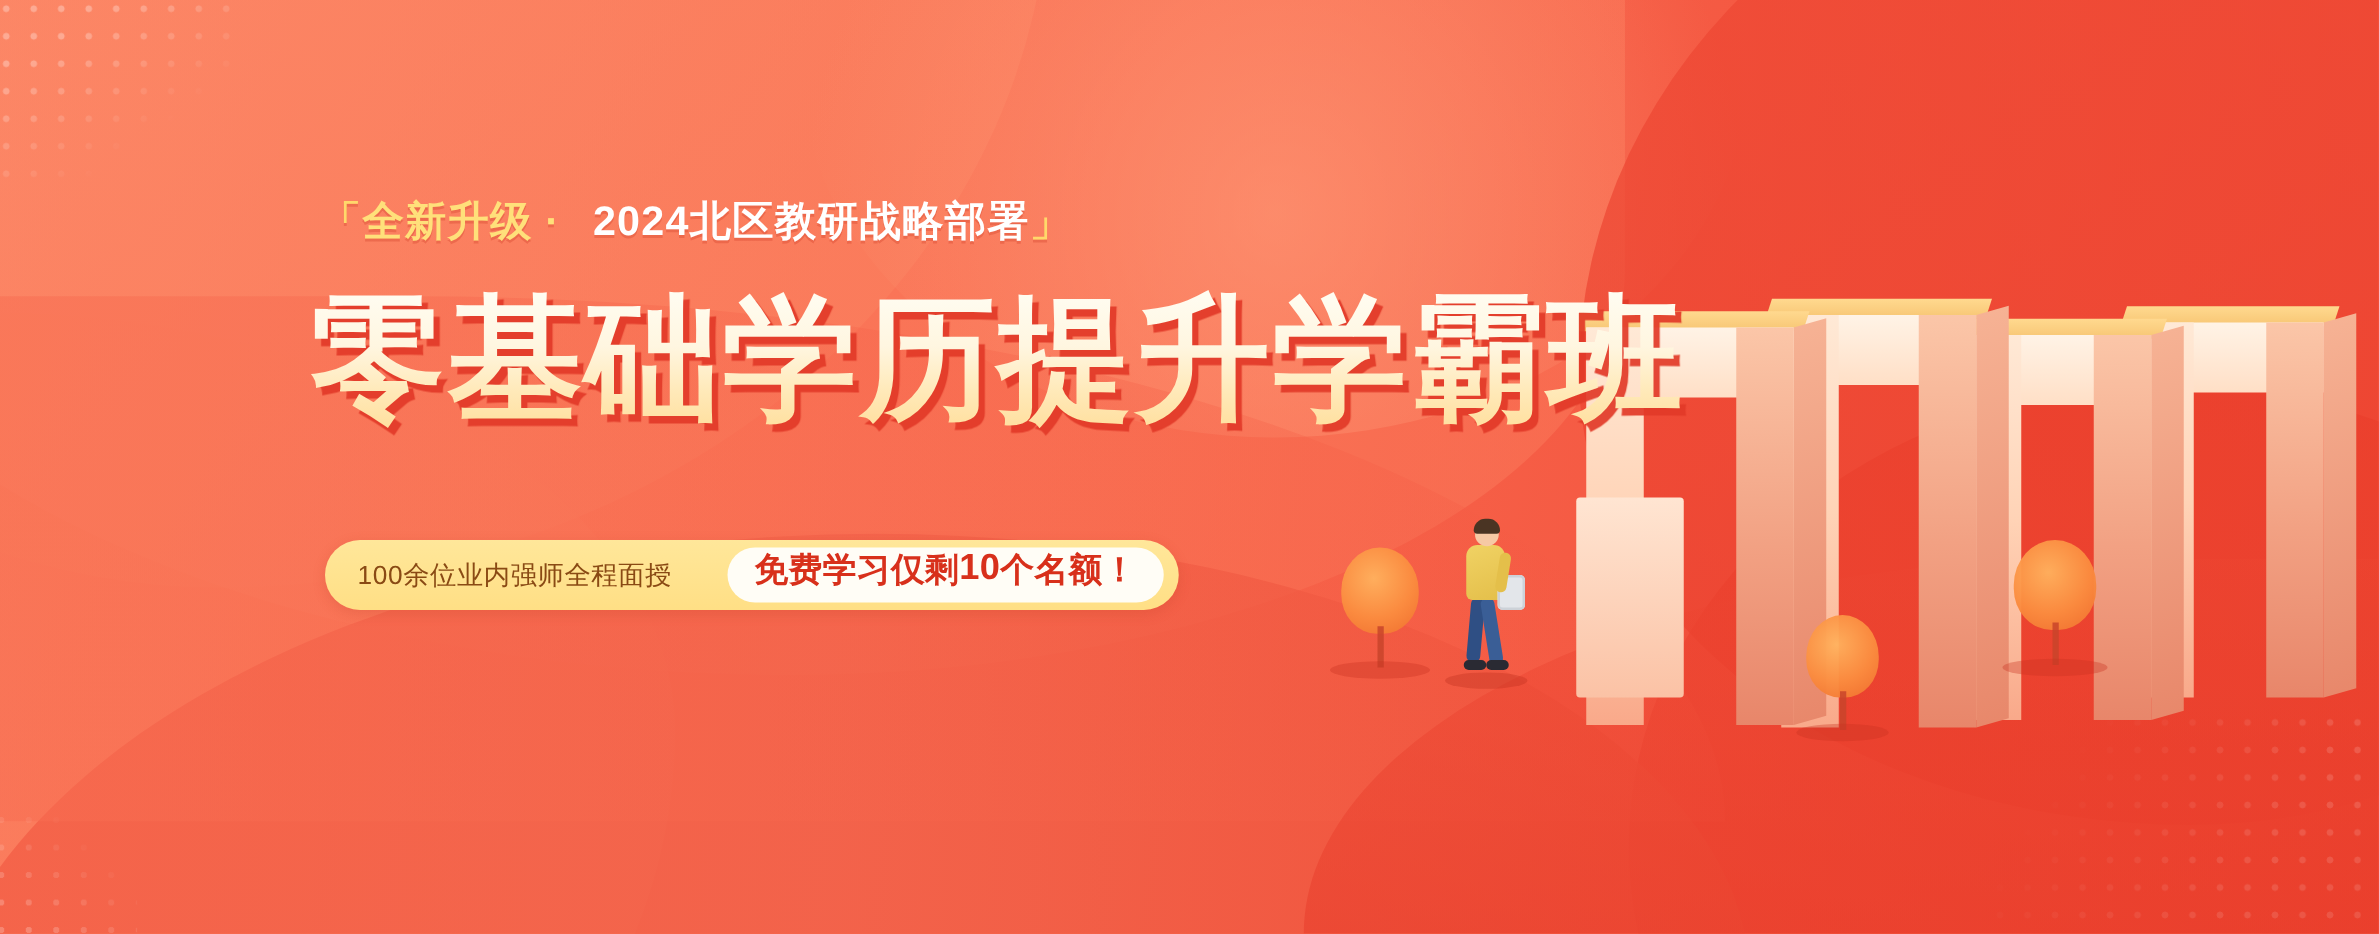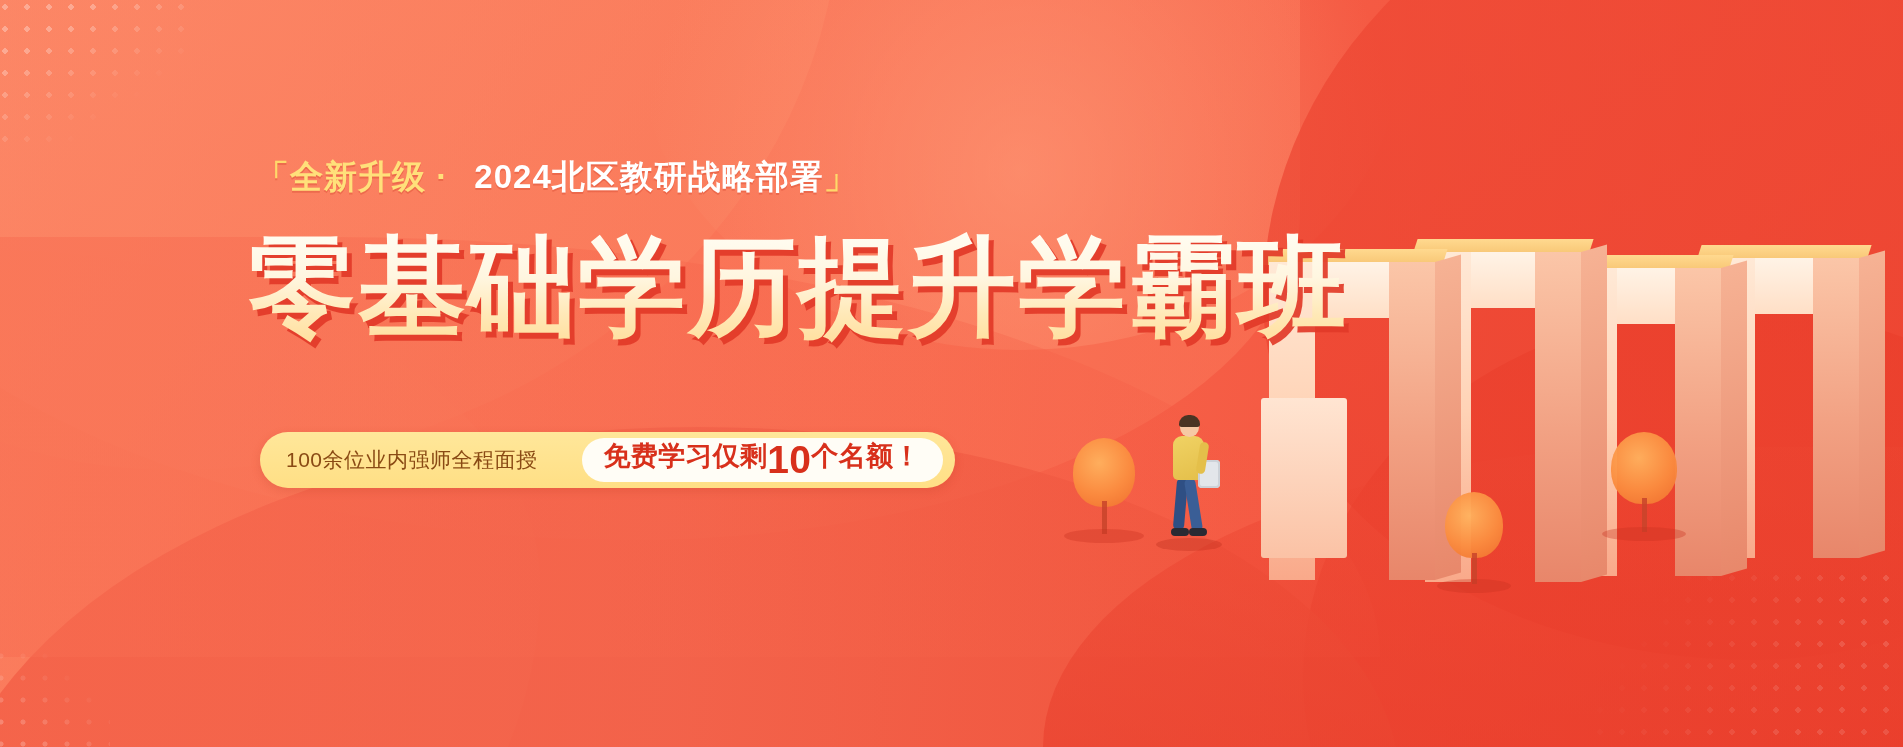--- a/index.html
+++ b/index.html
@@ -118,21 +118,21 @@
     color:#8a4a14;font-size:21px;font-weight:400;letter-spacing:.5px;
     white-space:nowrap;padding-right:44px;
   }
   .pill-right{
     background:#fffdf6;border-radius:22px;
     height:44px;display:flex;align-items:flex-start;
     padding:0 22px;
     color:#d8301b;font-size:27px;font-weight:700;letter-spacing:.3px;
     white-space:nowrap;
   }
-  .pill-right .num{font-size:39px;font-weight:700;}
+  .pill-right .num{font-size:29px;font-weight:700;}
 
   
   .illus{position:absolute;right:0;top:0;width:820px;height:747px;}
   .ground{
     position:absolute;right:-40px;bottom:0;width:900px;height:300px;
     background:linear-gradient(180deg,rgba(237,70,50,.35),rgba(232,60,42,.55));
     border-radius:70% 0 0 0/100% 0 0 0;
   }
 
   

